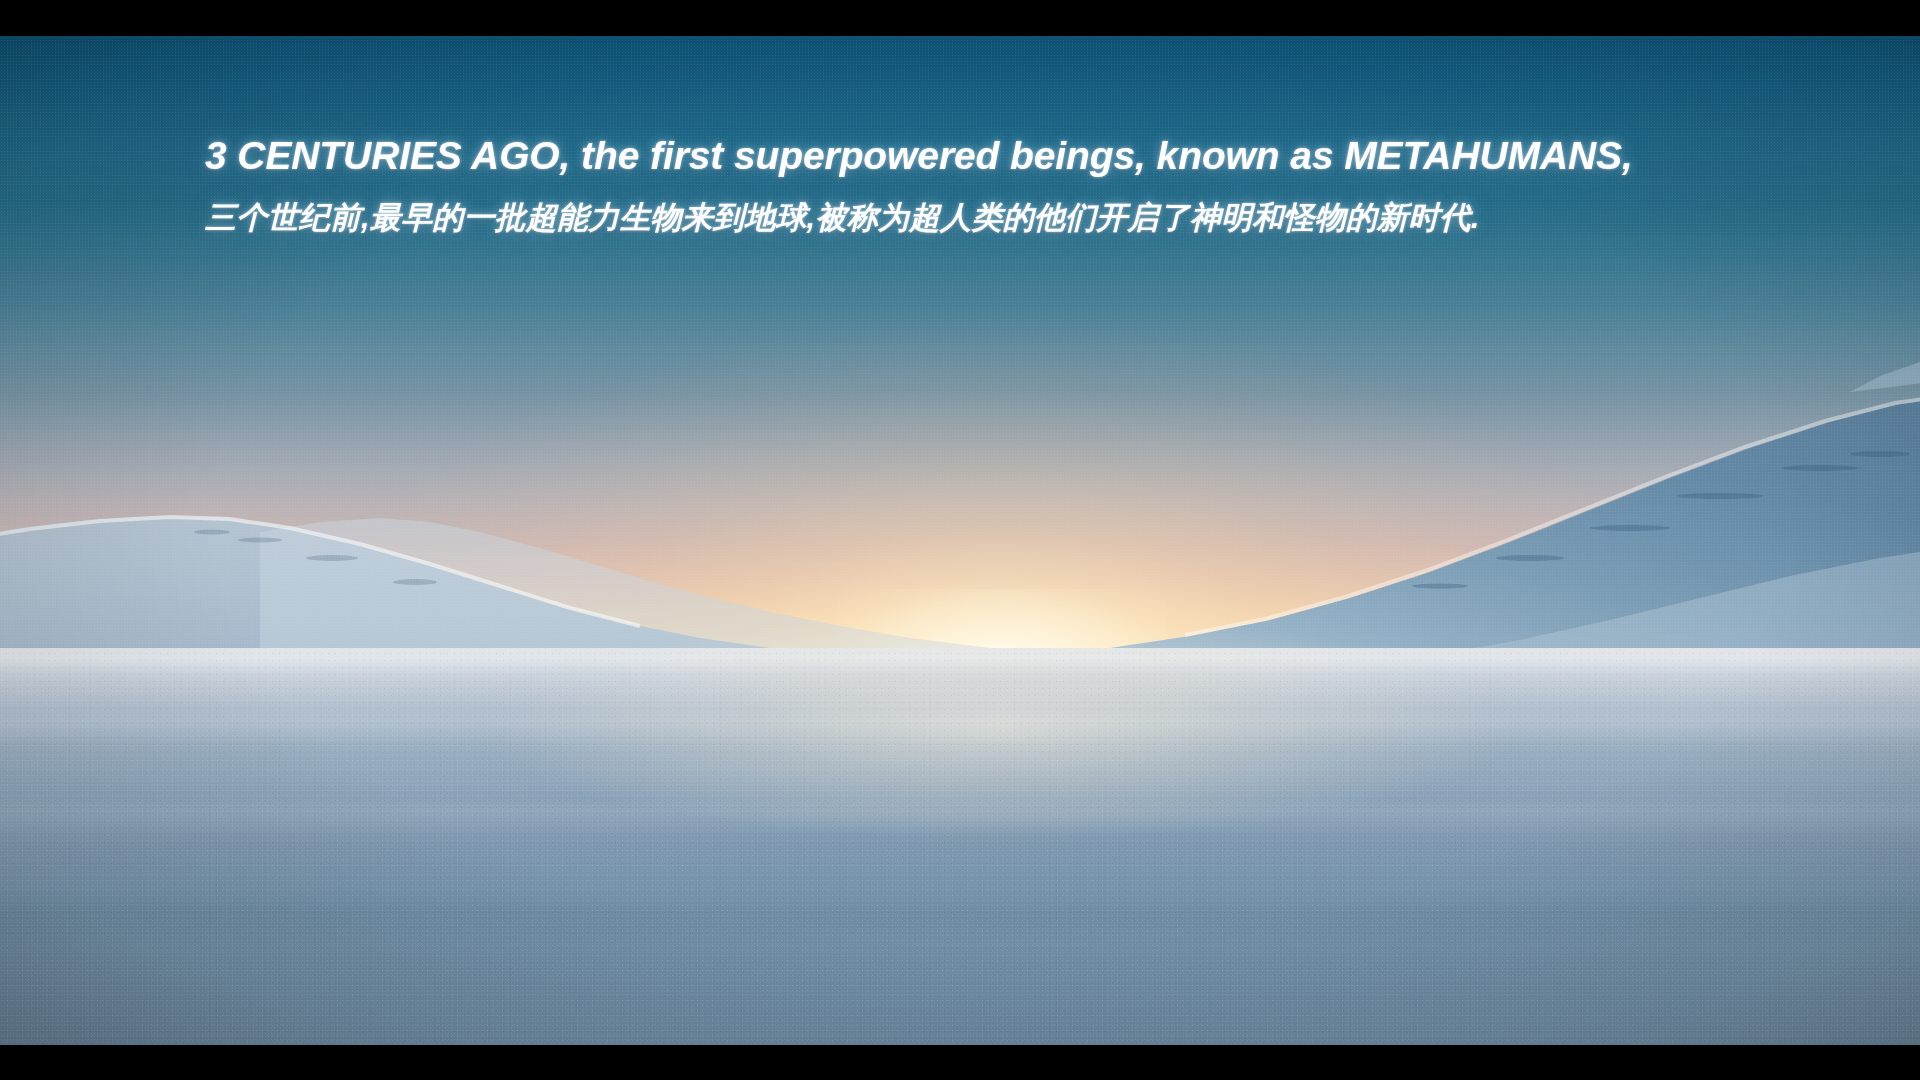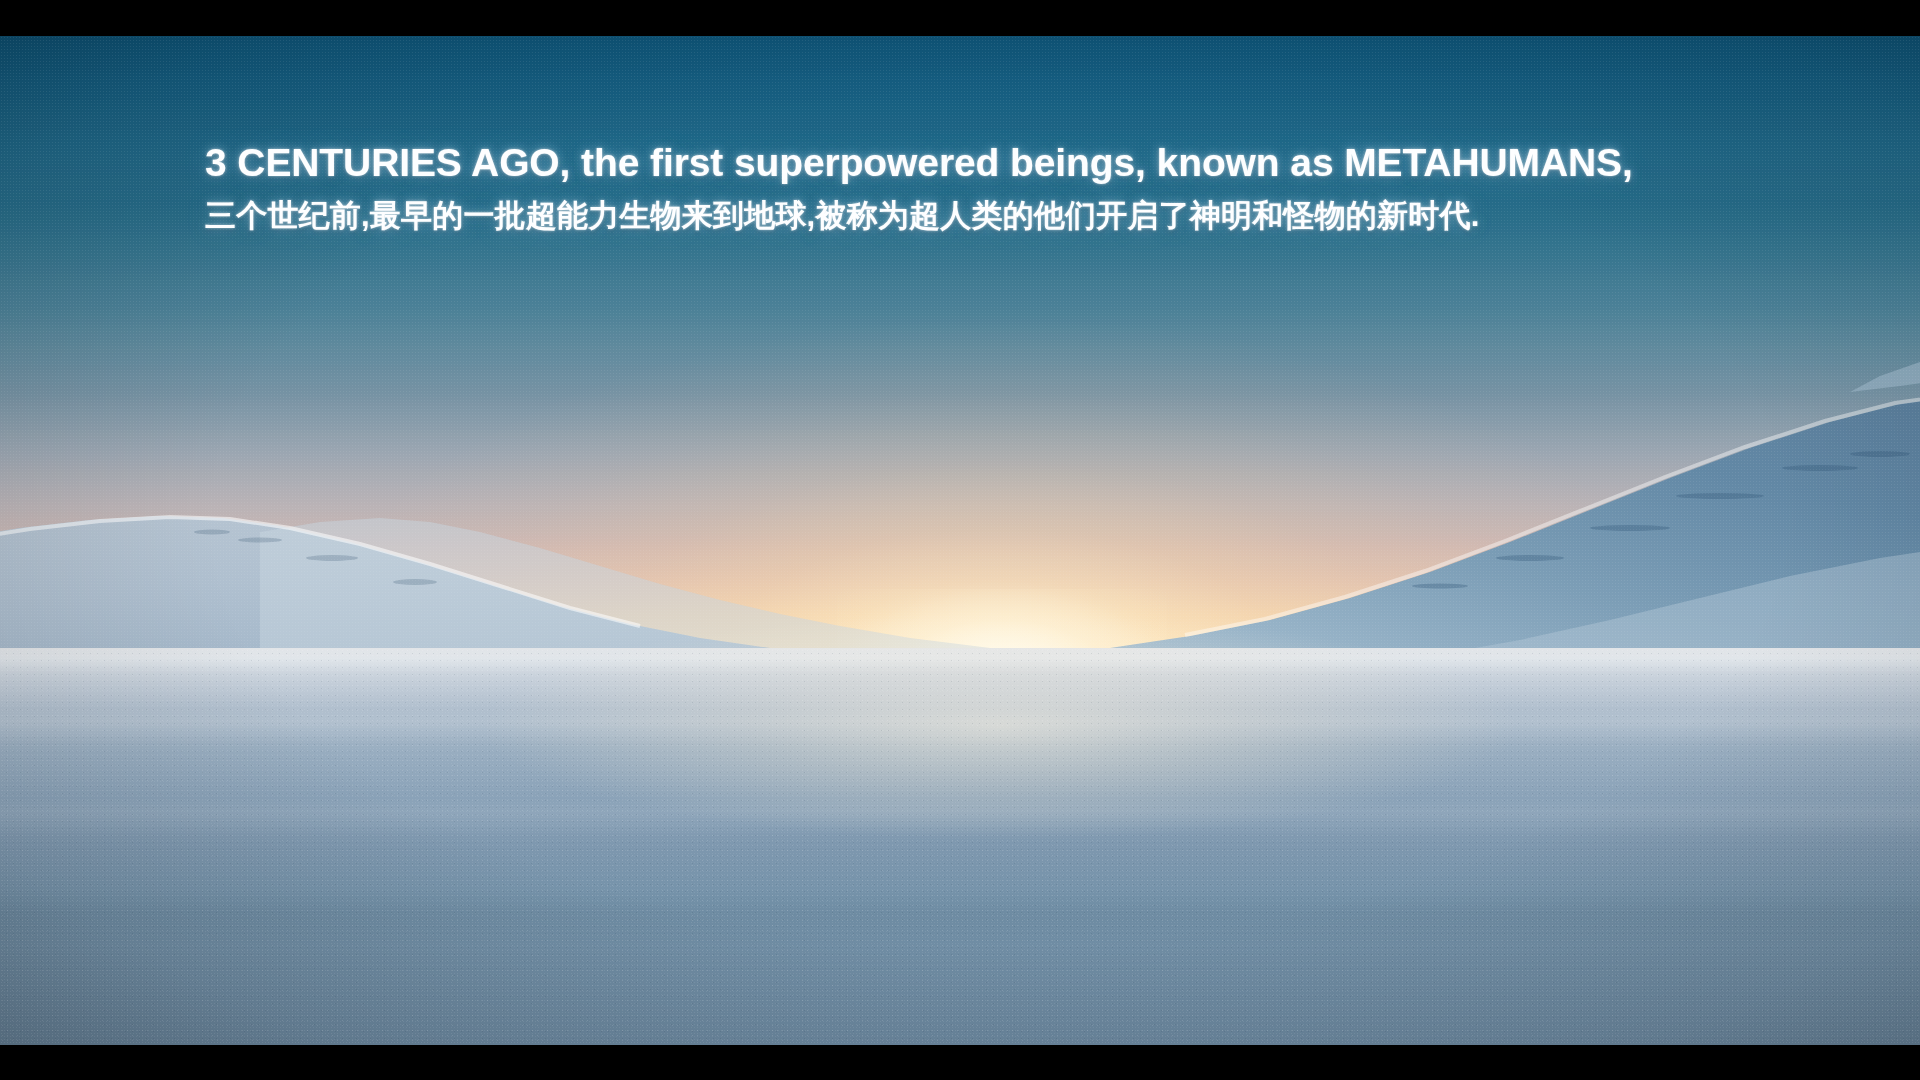--- a/index.html
+++ b/index.html
@@ -245,43 +245,44 @@
       radial-gradient(rgba(255,255,255,0.5) 0.5px, transparent 0.6px),
       radial-gradient(rgba(0,0,0,0.45) 0.5px, transparent 0.6px);
     background-size: 3px 3px, 4px 4px;
     background-position: 0 0, 2px 1px;
   }
 
   
   #subtitle-block {
     position: absolute;
     left: 205px;
-    top: 136px;
+    top: 129px;
     width: 1520px;
     z-index: 40;
+    font-style: italic;
   }
   .line-en {
     color: #fdfeff;
     font-size: 39px;
     font-weight: 700;
     line-height: 53px;
     letter-spacing: -0.1px;
     white-space: nowrap;
     text-shadow:
       0 0 3px rgba(255,255,255,0.55),
       0 0 10px rgba(190,225,245,0.50),
       0 0 26px rgba(140,200,235,0.32),
       0 2px 5px rgba(0,30,50,0.40);
   }
   .line-cn {
     color: #fdfeff;
     font-size: 31px;
     font-weight: 700;
     line-height: 44px;
-    margin-top: 5px;
+    margin-top: 14px;
     letter-spacing: 0.2px;
     white-space: nowrap;
     text-shadow:
       0 0 3px rgba(255,255,255,0.55),
       0 0 10px rgba(190,225,245,0.50),
       0 0 24px rgba(140,200,235,0.30),
       0 2px 5px rgba(0,30,50,0.40);
   }
 </style>
 </head>

